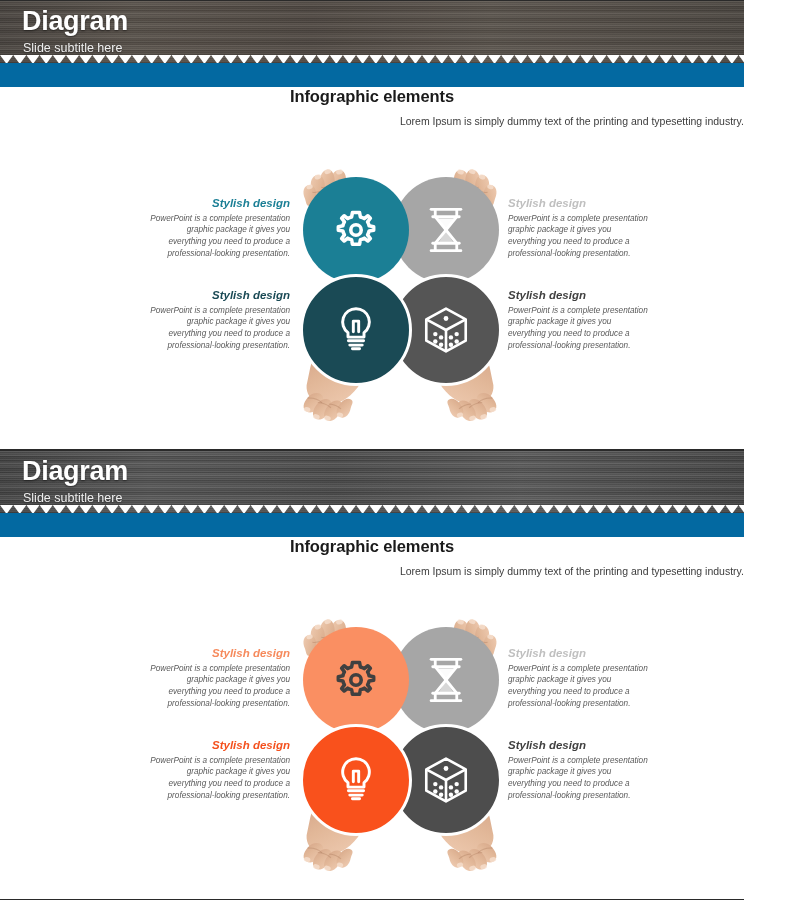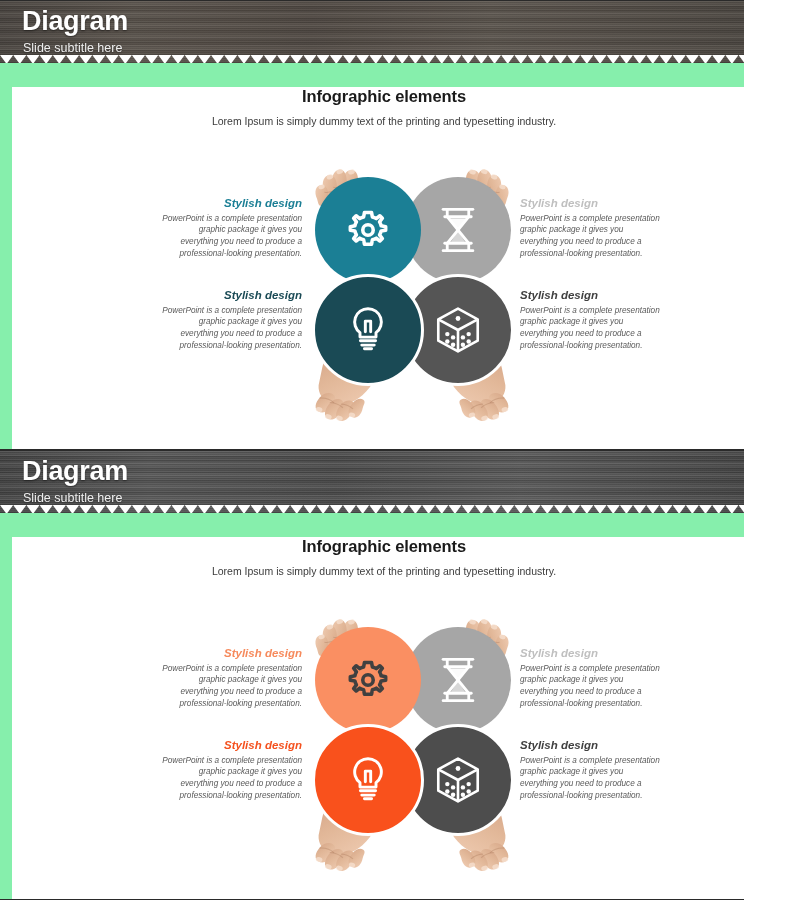--- a/index.html
+++ b/index.html
@@ -17,21 +17,21 @@
     height: 900px;
     display: flex;
     flex-direction: column;
     background: #ffffff;
   }
 
   .slide {
     position: relative;
     width: 744px;
     height: 450px;
-    background: #86efac;
+    background: #0369a1;
     overflow: hidden;
     border: 1px solid #2a2a2a;
     border-left: 0;
     border-right: 0;
   }
 
   
   .header {
     position: relative;
     width: 100%;
@@ -111,33 +111,32 @@
     background: #ffffff;
     clip-path: polygon(0 0, 100% 0, 50% 100%);
   }
 
   
   .body-area {
     position: relative;
     width: 100%;
     height: 388px;
     background: #ffffff;
-    margin-left: 12px;
   }
 
   .slide-title {
     text-align: center;
     font-size: 16.5px;
     font-weight: bold;
     color: #1a1a1a;
     margin-top: 24px;
     letter-spacing: -0.1px;
   }
   .slide-sub {
-    text-align: center;
+    text-align: right;
     font-size: 10.5px;
     color: #3c3c3c;
     margin-top: 9px;
   }
 
   
   .info {
     position: absolute;
     left: 0;
     top: 62px;

